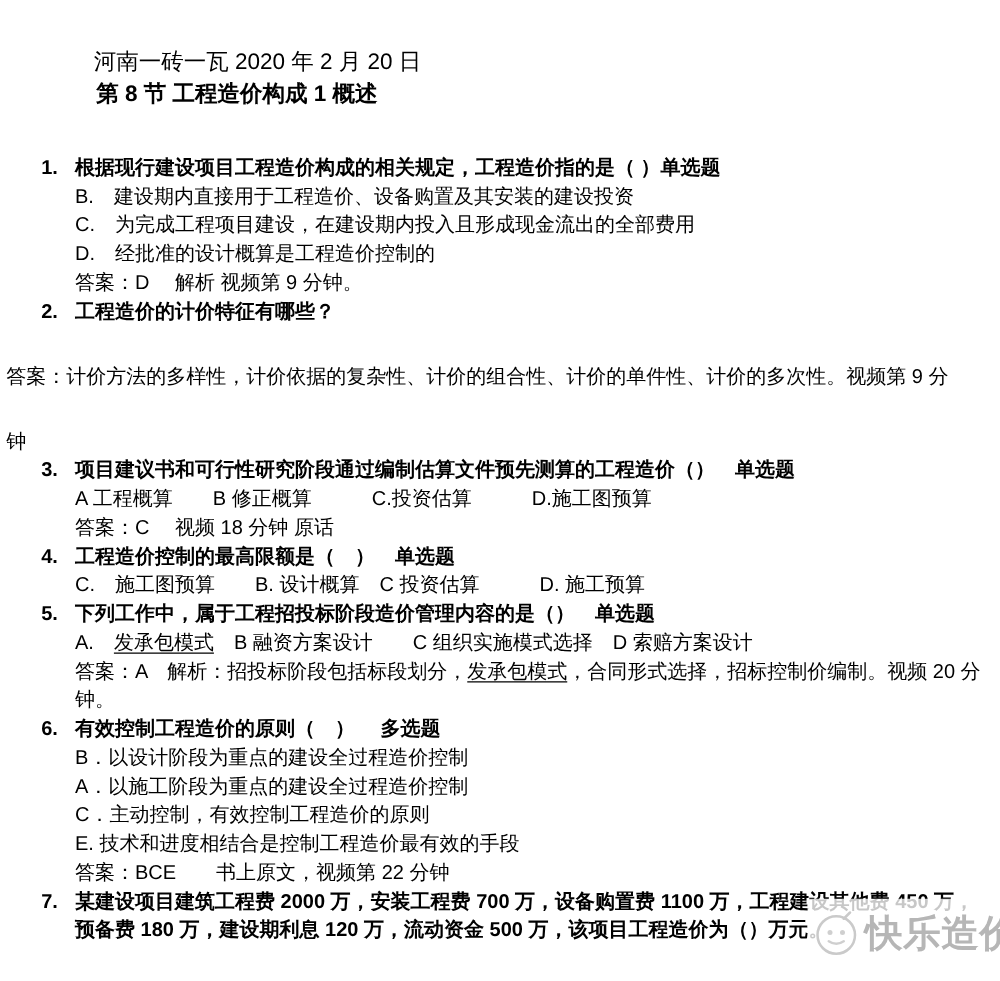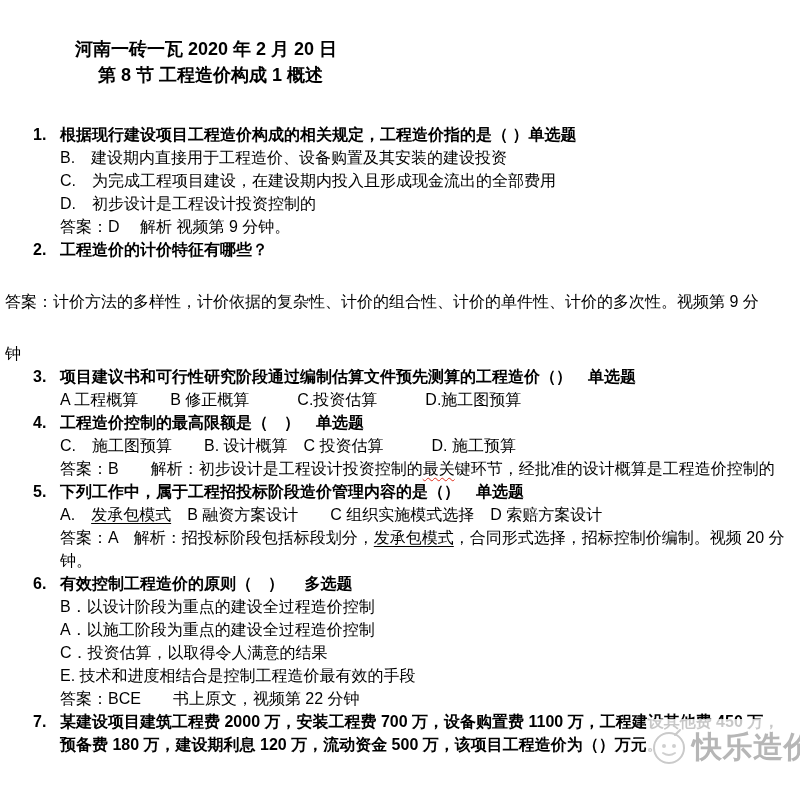--- a/index.html
+++ b/index.html
@@ -17,22 +17,22 @@
     inset: 0;
     padding: 10px 0 0 60px;
     box-sizing: border-box;
   }
   .doc-title {
     font-size: 18px;
     line-height: 26px;
     margin: 0 0 9px -5px;
     white-space: pre;
   }
-  .doc-title .prefix { font-weight: 700; }
-  .doc-title .section { font-weight: 700; margin-left: 23px; }
+  .doc-title .prefix { font-weight: 400; }
+  .doc-title .section { font-weight: 700; margin-left: 2px; }
   .row {
     position: relative;
     font-size: 16px;
     line-height: 23px;
     white-space: pre;
   }
   .row.q, .row.qc { font-weight: 700; }
   .row .num { position: absolute; left: -27px; top: 0; }
   .row.f { margin-left: -55px; margin-top: 29px; }
   .sq-blue {
@@ -74,38 +74,38 @@
 
 <div class="page">
   <div class="doc-title">
     <span class="prefix">河南一砖一瓦 2020 年 2 月 20 日</span>
     <span class="section">第 8 节 工程造价构成 1 概述</span>
   </div>
   <div>
       <div class="row q"><span class="num">1.</span><span>根据现行建设项目工程造价构成的相关规定，工程造价指的是（ ）单选题</span></div>
       <div class="row l"><span>B.　建设期内直接用于工程造价、设备购置及其安装的建设投资</span></div>
       <div class="row l"><span>C.　为完成工程项目建设，在建设期内投入且形成现金流出的全部费用</span></div>
-      <div class="row l"><span>D.　初步设计是工程设计投资控制的</span></div>
+      <div class="row l"><span>D.　经批准的设计概算是工程造价控制的</span></div>
       <div class="row l"><span>答案：D　 解析 视频第 9 分钟。</span></div>
       <div class="row q"><span class="num">2.</span><span>工程造价的计价特征有哪些？</span></div>
       <div class="row f"><span>答案：计价方法的多样性，计价依据的复杂性、计价的组合性、计价的单件性、计价的多次性。视频第 9 分</span></div>
       <div class="row f"><span>钟</span></div>
       <div class="row q"><span class="num">3.</span><span>项目建议书和可行性研究阶段通过编制估算文件预先测算的工程造价（）　单选题</span></div>
       <div class="row l"><span>A 工程概算　　B 修正概算　　　C.投资估算　　　D.施工图预算</span></div>
+      <div class="row l"><span>答案：C　 视频 18 分钟 原话</span></div>
       <div class="row q"><span class="num">4.</span><span>工程造价控制的最高限额是（　）　单选题</span></div>
       <div class="row l"><span>C.　施工图预算　　B. 设计概算　C 投资估算　　　D. 施工预算</span></div>
-      <div class="row l"><span>答案：B　　解析：初步设计是工程设计投资控制的</span><span class="sq-red">最关</span><span>键环节，经批准的设计概算是工程造价控制的</span></div>
       <div class="row q"><span class="num">5.</span><span>下列工作中，属于工程招投标阶段造价管理内容的是（）　单选题</span></div>
       <div class="row l"><span>A.　</span><span class="sq-blue">发承包模式</span><span>　B 融资方案设计　　C 组织实施模式选择　D 索赔方案设计</span></div>
       <div class="row l"><span>答案：A　解析：招投标阶段包括标段划分，</span><span class="sq-blue">发承包模式</span><span>，合同形式选择，招标控制价编制。视频 20 分</span></div>
       <div class="row l"><span>钟。</span></div>
       <div class="row q"><span class="num">6.</span><span>有效控制工程造价的原则（　）　 多选题</span></div>
       <div class="row l"><span>B．以设计阶段为重点的建设全过程造价控制</span></div>
       <div class="row l"><span>A．以施工阶段为重点的建设全过程造价控制</span></div>
-      <div class="row l"><span>C．投资估算，以取得令人满意的结果</span></div>
+      <div class="row l"><span>C．主动控制，有效控制工程造价的原则</span></div>
       <div class="row l"><span>E. 技术和进度相结合是控制工程造价最有效的手段</span></div>
       <div class="row l"><span>答案：BCE　　书上原文，视频第 22 分钟</span></div>
       <div class="row q"><span class="num">7.</span><span>某建设项目建筑工程费 2000 万，安装工程费 700 万，设备购置费 1100 万，工程建设其他费 450 万，</span></div>
       <div class="row qc"><span>预备费 180 万，建设期利息 120 万，流动资金 500 万，该项目工程造价为（）万元。</span></div>
     </div>
 </div>
 
 <div class="watermark">
   <svg class="wm-logo" width="42" height="42" viewBox="0 0 42 42">
     <circle cx="21" cy="22" r="15" fill="none" stroke="#bdbdbd" stroke-width="2"></circle>

